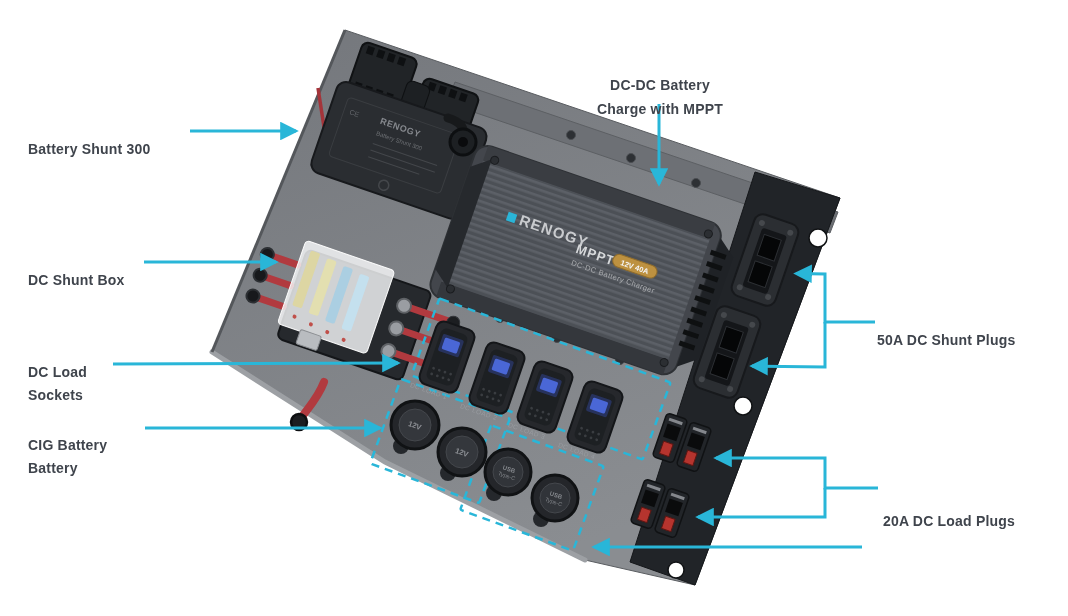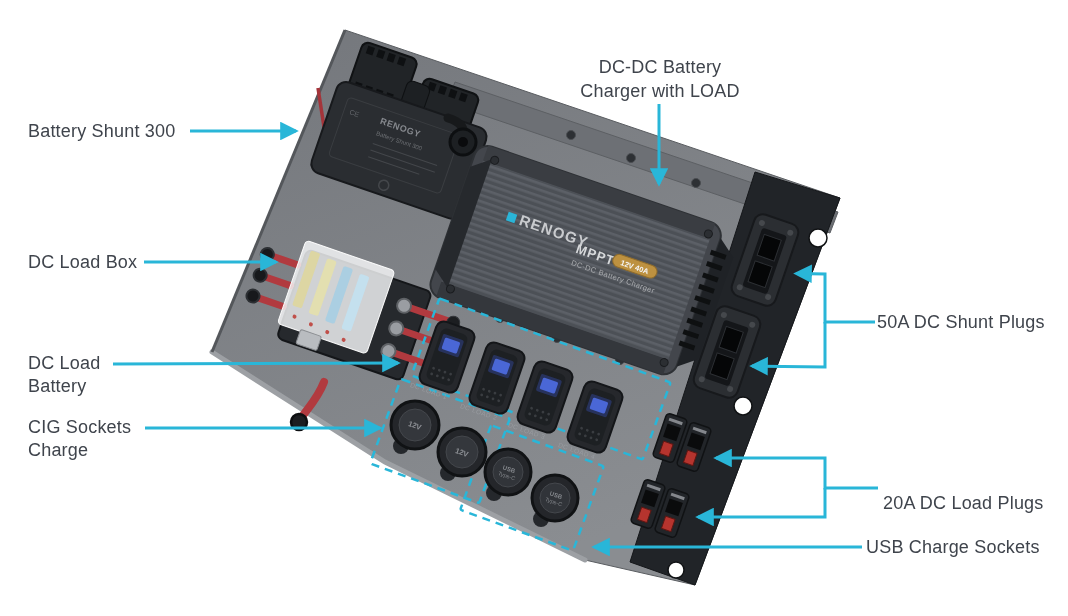--- a/index.html
+++ b/index.html
@@ -2,22 +2,22 @@
 <html><head>
 <meta charset="utf-8">
 <style>
   html,body{margin:0;padding:0;background:#ffffff;}
   .stage{
     position:relative;width:1068px;height:616px;background:#ffffff;overflow:hidden;
     font-family:"Liberation Sans", sans-serif;
   }
   .stage svg{position:absolute;left:0;top:0;}
   .callout-label{
-    position:absolute;color:#3f444c;font-size:18px;line-height:23px;
-    font-weight:400;letter-spacing:.2px;white-space:nowrap;
+    position:absolute;color:#3f444c;font-size:14px;line-height:23px;
+    font-weight:700;letter-spacing:.2px;white-space:nowrap;margin-top:18px;
   }
   .callout-label.center{text-align:center;}
   .svgtext{font-family:"Liberation Sans", sans-serif;}
 </style>
 </head>
 <body>
 
 <div class="stage">
 
 <svg width="1068" height="616" viewBox="0 0 1068 616">
@@ -338,30 +338,29 @@
     <line x1="659" y1="104" x2="659" y2="184" marker-end="url(#ah)"></line>
     <path d="M875,322 L825,322 L825,274 L796,273.5" marker-end="url(#ah)"></path>
     <path d="M825,322 L825,367 L752,366" marker-end="url(#ah)"></path>
     <path d="M878,488 L825,488 L825,458 L716,458" marker-end="url(#ah)"></path>
     <path d="M825,488 L825,517 L698,517" marker-end="url(#ah)"></path>
     <line x1="862" y1="547" x2="594" y2="547" marker-end="url(#ah)"></line>
   </g>
 </svg>
 
 <div class="callout-label" style="left:28px;top:120px;">Battery Shunt 300</div>
-<div class="callout-label" style="left:28px;top:251px;">DC Load Box</div>
-<div class="callout-label" style="left:28px;top:352px;">
+<div class="callout-label" style="left:28px;top:251px;">DC Shunt Box</div>
+<div class="callout-label" style="left:28px;top:343px;">
   <div>DC Load</div>
-  <div>Battery</div>
+  <div>Sockets</div>
 </div>
 <div class="callout-label" style="left:28px;top:416px;">
-  <div>CIG Sockets</div>
-  <div>Charge</div>
+  <div>CIG Battery</div>
+  <div>Battery</div>
 </div>
 <div class="callout-label center" style="left:535px;top:55px;width:250px;line-height:24px;">
   <div>DC-DC Battery</div>
-  <div>Charger with LOAD</div>
+  <div>Charge with MPPT</div>
 </div>
 <div class="callout-label" style="left:877px;top:311px;">50A DC Shunt Plugs</div>
 <div class="callout-label" style="left:883px;top:492px;">20A DC Load Plugs</div>
-<div class="callout-label" style="left:866px;top:536px;">USB Charge Sockets</div>
 
 </div>
 
 </body></html>

